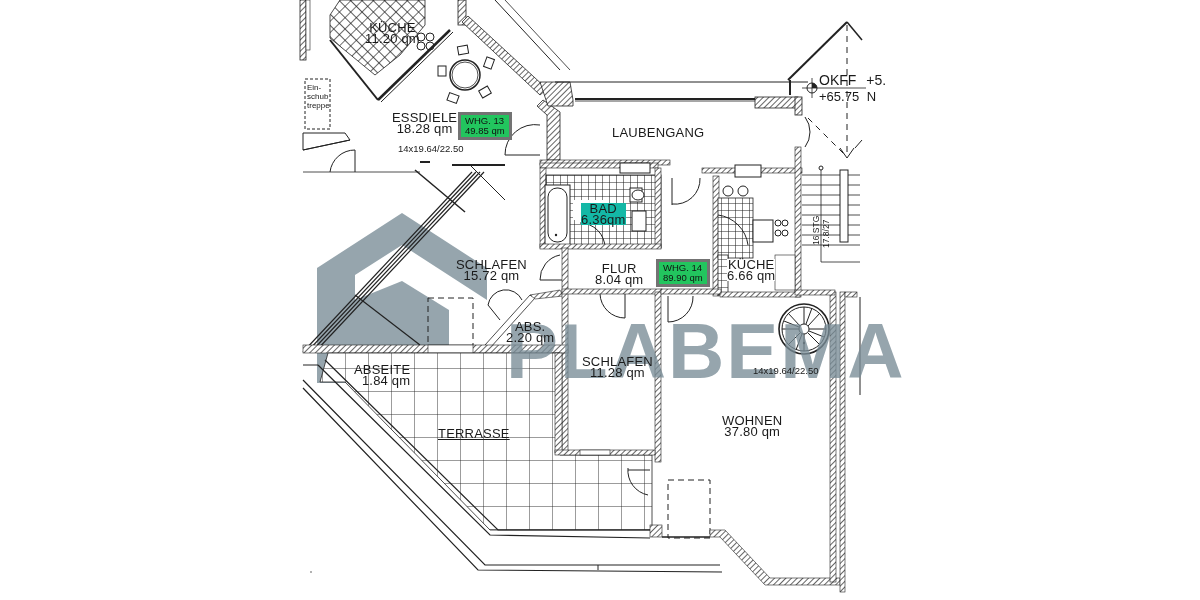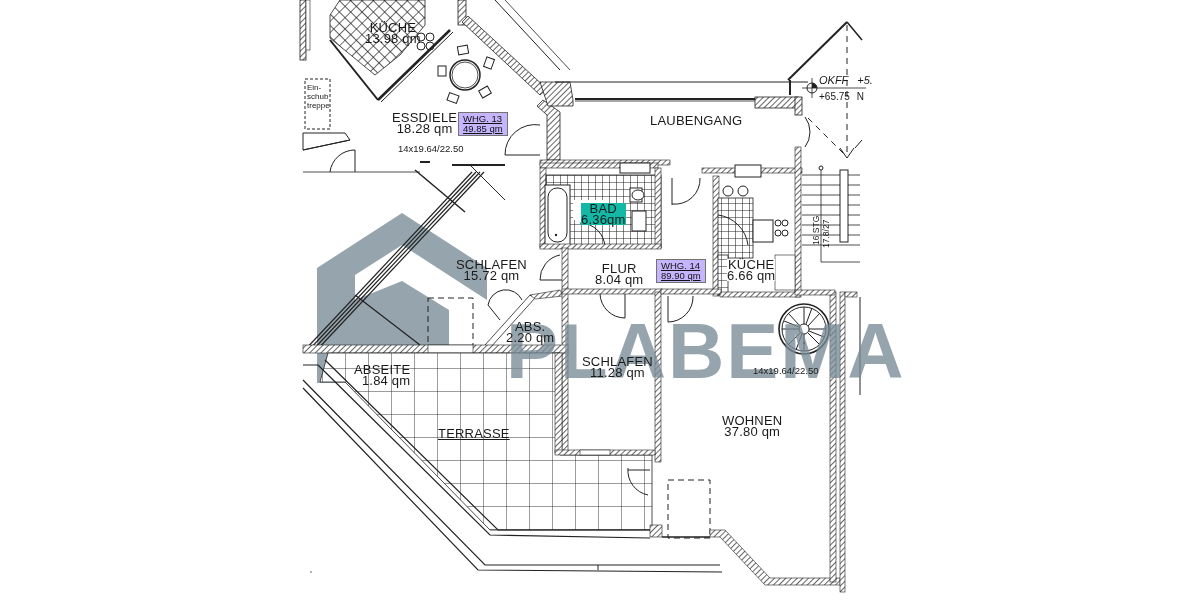--- a/index.html
+++ b/index.html
@@ -1,21 +1,21 @@
 <!DOCTYPE html>
 <html><head>
   <meta charset="utf-8">
   <style>
     html, body { margin: 0; padding: 0; background: #ffffff; }
     body { width: 1200px; height: 600px; position: relative; overflow: hidden; font-family: "Liberation Sans", sans-serif; }
     #plan { position: absolute; left: 0; top: 0; width: 1200px; height: 600px; }
     .lbl { position: absolute; font-family: "Liberation Sans", sans-serif; font-size: 13px; color: #1a1a1a; line-height: 11px; text-align: center; white-space: nowrap; letter-spacing: 0.2px; }
     .lbl .name { display: block; }
     .lbl .area { display: block; }
-    .whg { position: absolute; background: #c4b5fd; border: 1px solid #737373; font-size: 9.5px; line-height: 10px; padding: 1px 4px; color: #111; white-space: nowrap; text-decoration: underline; }
+    .whg { position: absolute; background: #22c55e; border: 3px solid #737373; font-size: 9.5px; line-height: 10px; padding: 1px 4px; color: #111; white-space: nowrap; }
     .whg span { display: block; }
     .dim { position: absolute; font-size: 9.5px; color: #1a1a1a; white-space: nowrap; }
     .small { position: absolute; font-size: 8px; color: #1a1a1a; white-space: nowrap; line-height: 9px; }
     .watermark { position: absolute; font-family: "Liberation Sans", sans-serif; font-weight: bold; font-size: 78px; letter-spacing: 2px; color: rgba(120,140,150,0.78); white-space: nowrap; line-height: 78px; }
     .vertical { transform: rotate(-90deg); transform-origin: left top; }
   </style>
 </head>
 <body>
 
 <svg id="plan" viewBox="0 0 1200 600" xmlns="http://www.w3.org/2000/svg">
@@ -238,50 +238,50 @@
     <line x1="799" y1="327" x2="784" y2="321"></line>
   </g>
   <circle cx="804" cy="343" r="1.2" fill="#222"></circle>
 
 </svg>
 
 <div class="watermark" style="left:506px; top:312px;">PLABEMA</div>
 
 <div class="lbl" style="left:365px; top:22px;">
   <span class="name">KÜCHE</span>
-  <span class="area">13.98 qm</span>
+  <span class="area">11.20 qm</span>
 </div>
 
 <div class="small" style="left:307px; top:83px;">
   <span style="display:block">Ein-</span>
   <span style="display:block">schub</span>
   <span style="display:block">treppe</span>
 </div>
 
 <div class="lbl" style="left:392px; top:112px;">
   <span class="name">ESSDIELE</span>
   <span class="area">18.28 qm</span>
 </div>
 
 <div class="dim" style="left:398px; top:143px;">14x19.64/22.50</div>
 
 <div class="whg" style="left:458px; top:112px;">
   <span>WHG. 13</span>
   <span>49.85 qm</span>
 </div>
 
-<div class="lbl" style="left:612px; top:115px;margin-left:38px;">
+<div class="lbl" style="left:612px; top:127px;">
   <span class="name">LAUBENGANG</span>
 </div>
 
-<div class="small" style="left:819px; top:76px; font-size:11px;font-style:italic;">
+<div class="small" style="left:819px; top:76px; font-size:14px;">
   <span>OKFF</span>
   <span style="margin-left:6px">+5.</span>
 </div>
-<div class="small" style="left:819px; top:92px; font-size:10px;">
+<div class="small" style="left:819px; top:92px; font-size:13px;">
   <span>+65.75</span>
   <span style="margin-left:4px">N</span>
 </div>
 
 <div class="lbl" style="left:581px; top:203px; background:#14b8a6;">
   <span class="name">BAD</span>
   <span class="area">6.36qm</span>
 </div>
 
 <div class="small vertical" style="left:812px; top:245px; font-size:8.5px;">16 STG</div>

